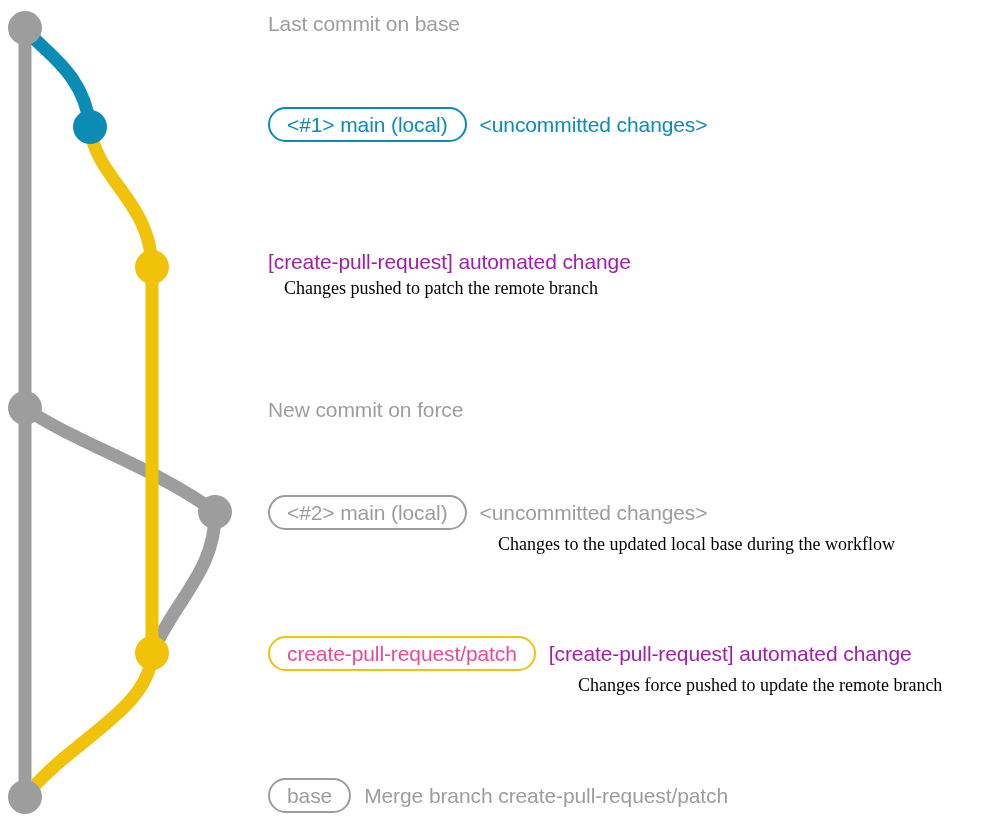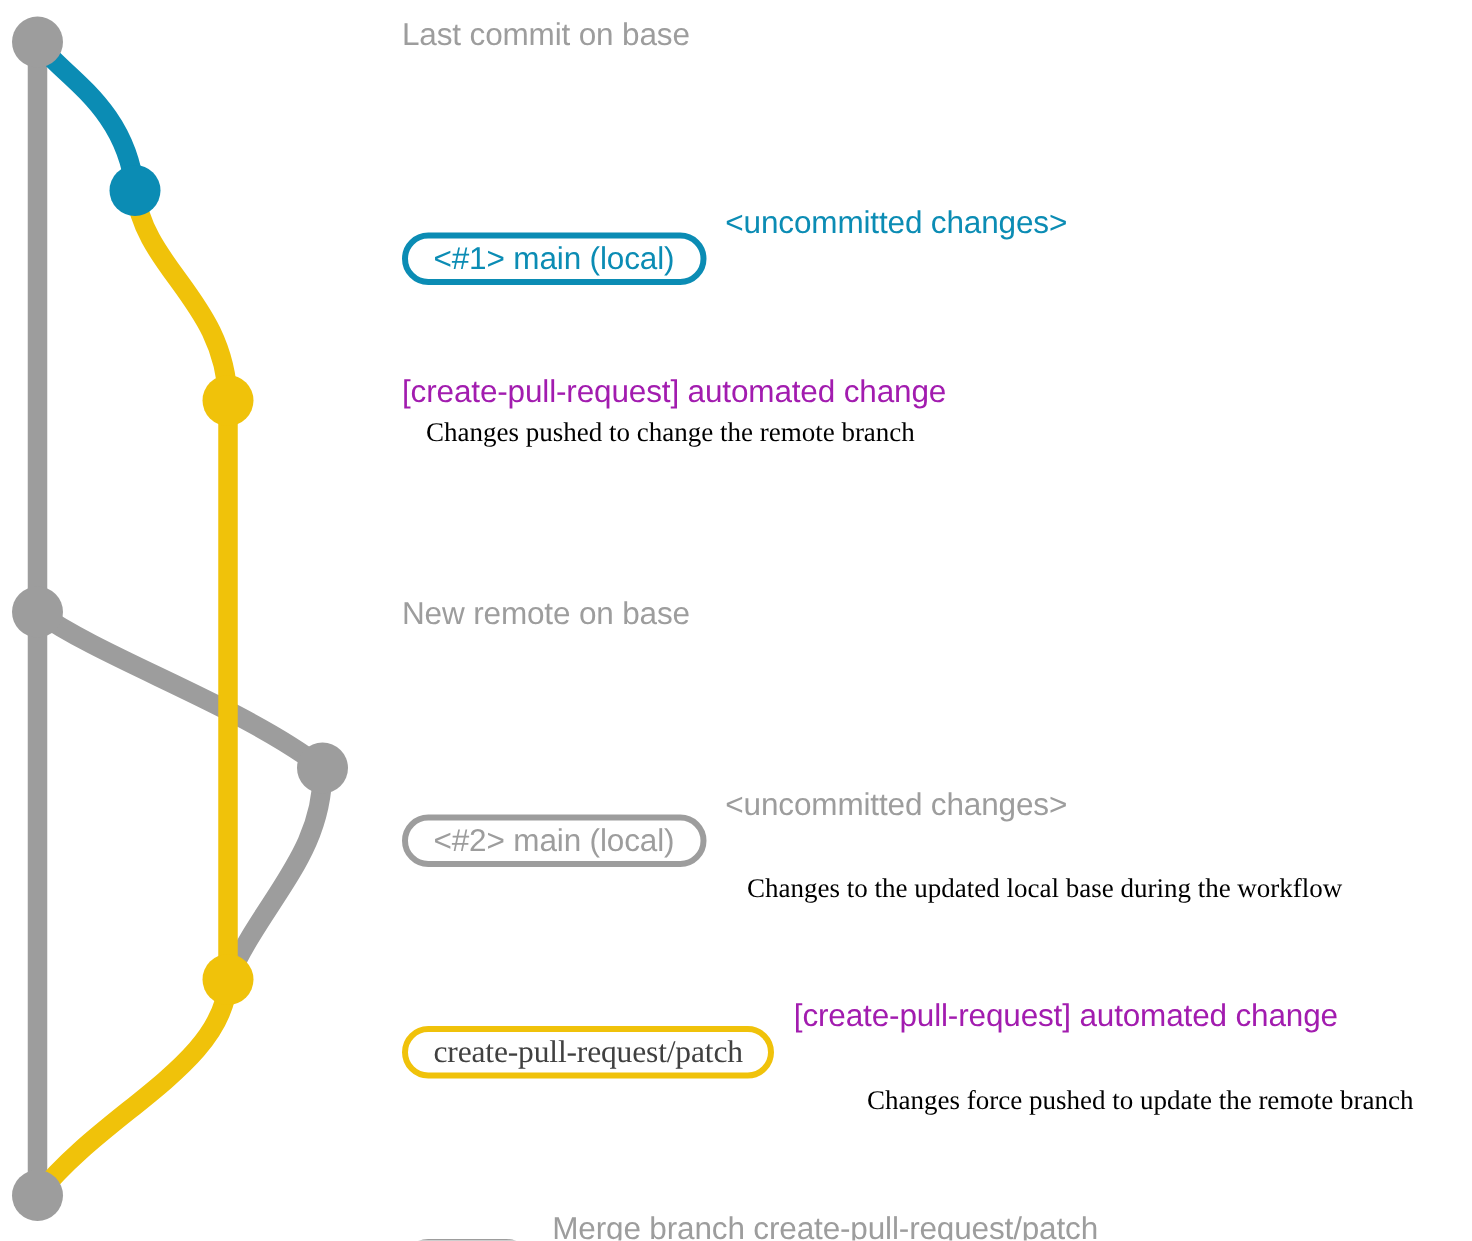--- a/index.html
+++ b/index.html
@@ -46,31 +46,30 @@
   }
 
   .badge {
     display: inline-flex;
     align-items: center;
     justify-content: center;
     box-sizing: border-box;
     height: 35px;
     padding: 0 17px;
     border-radius: 18px;
-    border: 4px solid #0f172a;
+    border: 2px solid #0f172a;
     color: #9d9d9d;
     font-size: 21px;
     font-weight: 400;
     letter-spacing: -0.1px;
     background: #ffffff;
     margin-right: 13px;
-    margin-top: 48px;
   }
   .badge.teal  { border-color: #0b8cb4; color: #0b8cb4; }
-  .badge.gold  { border-color: #f0c20a; color: #404040; font-family: Liberation Serif, serif; }
+  .badge.gold  { border-color: #f0c20a; color: #ec4899; }
   .badge.gray  { border-color: #9d9d9d; color: #9d9d9d; }
 
   .msg {
     font-size: 21px;
     letter-spacing: -0.1px;
     color: #9d9d9d;
     white-space: nowrap;
   }
   .msg.teal { color: #0b8cb4; }
   .msg.gold { color: #a21caf; }
@@ -139,26 +138,26 @@
     <div class="headline">
       <span class="badge teal">&lt;#1&gt; main (local)</span>
       <span class="msg teal">&lt;uncommitted changes&gt;</span>
     </div>
   </div>
 
   <div class="row" id="row-automated-1">
     <div class="headline">
       <span class="msg gold">[create-pull-request] automated change</span>
     </div>
-    <div class="desc">Changes pushed to change the remote branch</div>
+    <div class="desc">Changes pushed to patch the remote branch</div>
   </div>
 
   <div class="row" id="row-new-commit">
     <div class="headline">
-      <span class="msg gray">New remote on base</span>
+      <span class="msg gray">New commit on force</span>
     </div>
   </div>
 
   <div class="row" id="row-local-2">
     <div class="headline">
       <span class="badge gray">&lt;#2&gt; main (local)</span>
       <span class="msg gray">&lt;uncommitted changes&gt;</span>
     </div>
     <div class="desc">Changes to the updated local base during the workflow</div>
   </div>

